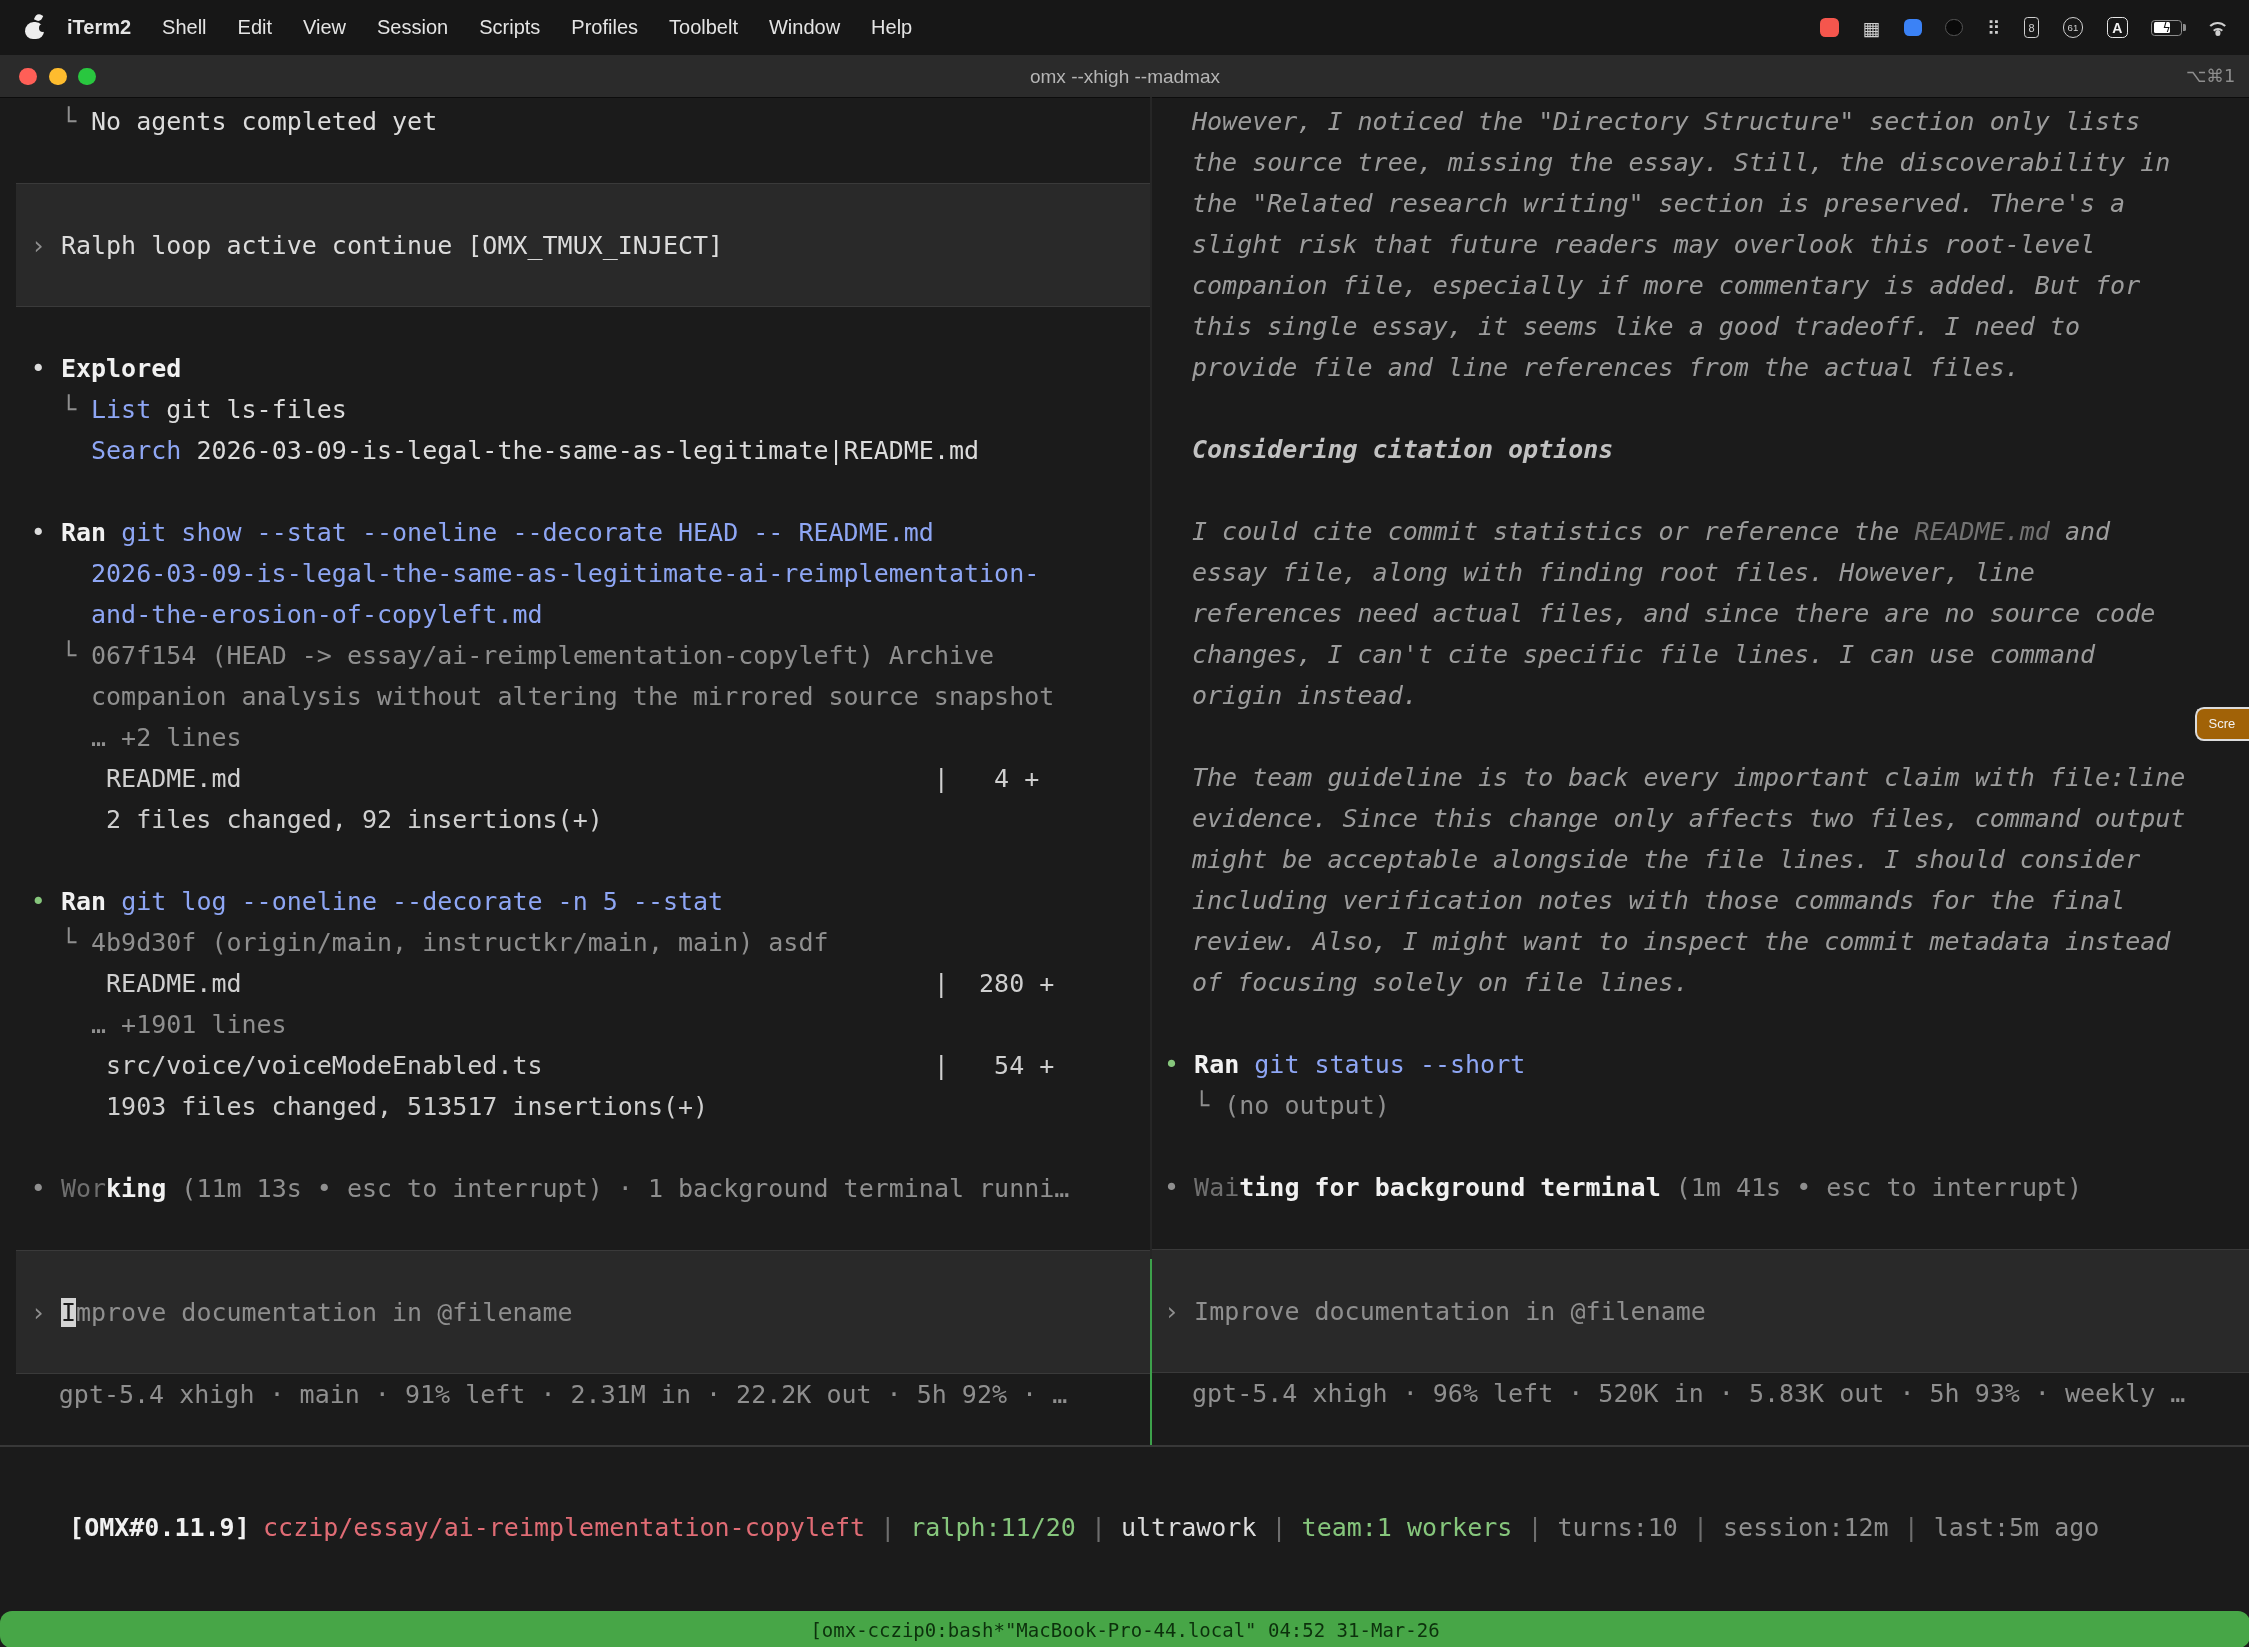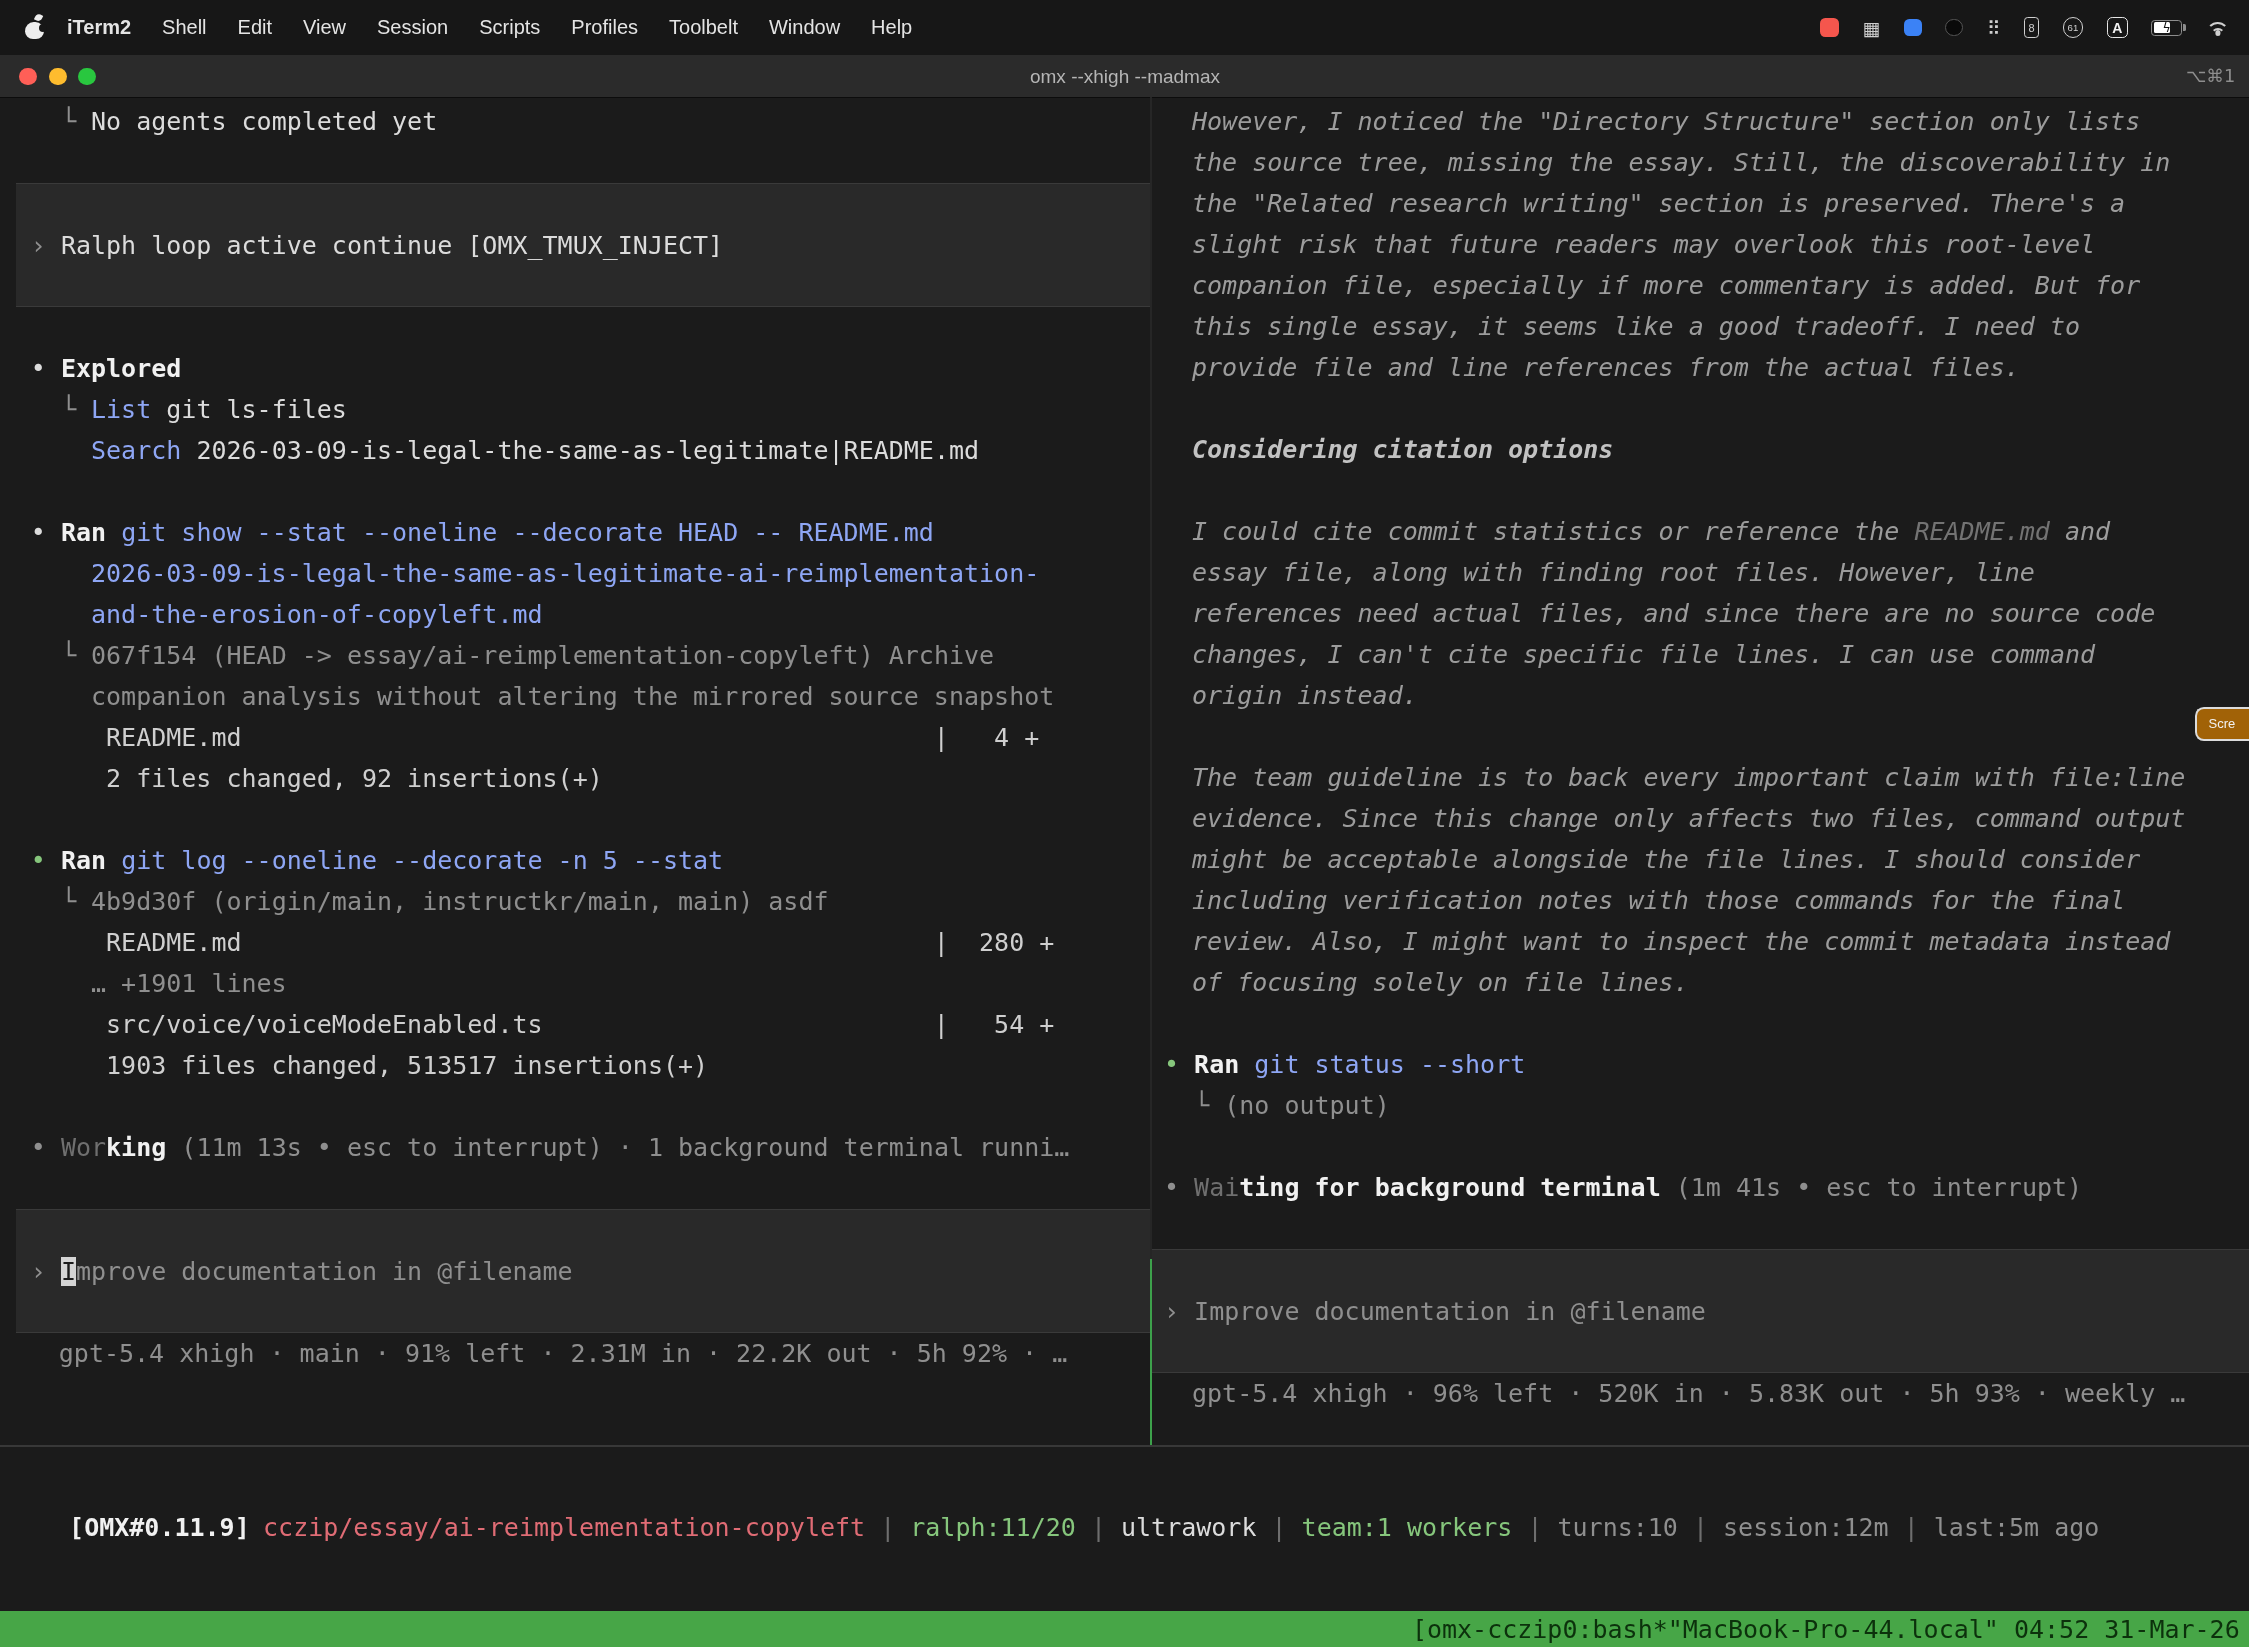--- a/index.html
+++ b/index.html
@@ -94,22 +94,22 @@
 
   
   .hrule { position:absolute; top:1445px; left:0; right:0; height:1.5px; background:#383838; }
   .omx-line { position:absolute; top:1466px; left:8.9px; right:0; height:41px; line-height:41px;
     font-size:25px; white-space:pre; }
   .omx-line .sep { color:#6e6e6e; }
   .omx-line .salmon { color:#e06c75; }
   .omx-line .appv { color:#f1f1f1; font-weight:bold; margin-right:13.3px; }
 
   .tmux { position:absolute; bottom:0; left:0; right:0; height:37px; background:#47a647;
-    color:#0c310c; display:flex; justify-content:flex-end; align-items:center;
-    padding:0 10.3px; font-size:25px; white-space:pre; }
+    color:#0c310c; display:flex; justify-content:center; align-items:center;
+    padding:0 10.3px; font-size:19px; white-space:pre;border-radius:12px; }
 </style>
 </head>
 <body>
 
 <div class="screen">
 
   <div class="menubar">
     <span class="apple">
         <i></i>
         <b></b>
@@ -160,20 +160,21 @@
         <div class="tl"></div>
         <div class="tl"><span class="fg">• </span><span class="boldw">Explored</span></div>
         <div class="tl"><span class="dim">  └ </span><span class="cmd">List</span><span class="fg"> git ls-files</span></div>
         <div class="tl"><span class="fg">    </span><span class="cmd">Search</span><span class="fg"> 2026-03-09-is-legal-the-same-as-legitimate|README.md</span></div>
         <div class="tl"></div>
         <div class="tl"><span class="fg">• </span><span class="boldw">Ran</span><span class="fg"> </span><span class="cmd">git show --stat --oneline --decorate HEAD -- README.md</span></div>
         <div class="tl"><span class="cmd">    2026-03-09-is-legal-the-same-as-legitimate-ai-reimplementation-</span></div>
         <div class="tl"><span class="cmd">    and-the-erosion-of-copyleft.md</span></div>
         <div class="tl"><span class="dim">  └ </span><span class="dim">067f154 (HEAD -&gt; essay/ai-reimplementation-copyleft) Archive</span></div>
         <div class="tl"><span class="dim">    companion analysis without altering the mirrored source snapshot</span></div>
+        <div class="tl"><span class="dim">    … +2 lines</span></div>
         <div class="tl"><span class="mid">     README.md                                              |   4 +</span></div>
         <div class="tl"><span class="mid">     2 files changed, 92 insertions(+)</span></div>
         <div class="tl"></div>
         <div class="tl"><span class="green">• </span><span class="boldw">Ran</span><span class="fg"> </span><span class="cmd">git log --oneline --decorate -n 5 --stat</span></div>
         <div class="tl"><span class="dim">  └ </span><span class="dim">4b9d30f (origin/main, instructkr/main, main) asdf</span></div>
         <div class="tl"><span class="mid">     README.md                                              |  280 +</span></div>
         <div class="tl"><span class="dim">    … +1901 lines</span></div>
         <div class="tl"><span class="mid">     src/voice/voiceModeEnabled.ts                          |   54 +</span></div>
         <div class="tl"><span class="mid">     1903 files changed, 513517 insertions(+)</span></div>
         <div class="tl"></div>

